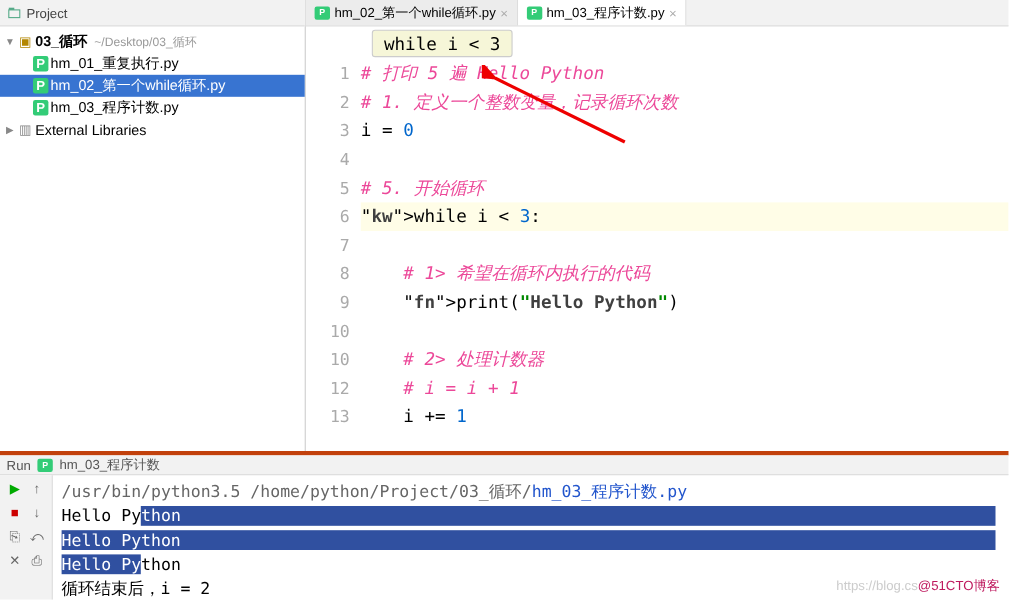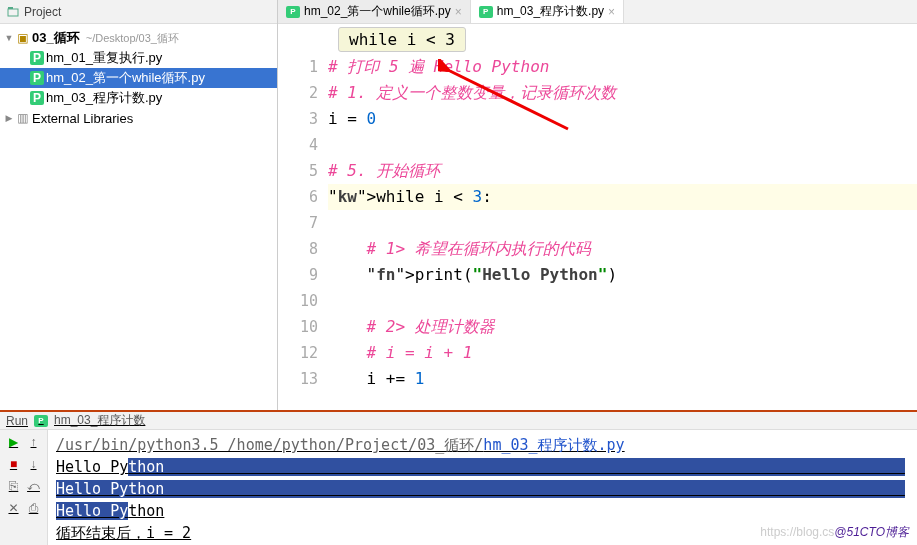--- a/index.html
+++ b/index.html
@@ -29,35 +29,35 @@
   .gutter { width: 50px; text-align: right; color: #aaa; font-family: Consolas, monospace; font-size: 15px; line-height: 26px; padding-right: 10px; user-select: none; background: #fff; }
   .gutter div { height: 26px; }
   .code { font-family: Consolas, monospace; font-size: 16px; line-height: 26px; position: relative; flex: 1; }
   .code-line { height: 26px; white-space: pre; }
   .comment { color: #ec4899; font-style: italic; }
   .num { color: #06c; }
   .str { color: #404040; font-weight: bold; }
   .str-outer { font-weight: bold; color: #080;}
   .hl-line { background: #fffde7; }
   .arrow-svg { position: absolute; left: 110px; top: 5px; pointer-events: none; }
-  .run-panel { height: 135px; border-top: 2px solid #c2410c; display: flex; flex-direction: column; text-decoration: underline; }
+  .run-panel { height: 135px; border-top: 4px solid #c2410c; display: flex; flex-direction: column; }
   .run-header { height: 22px; background: #f2f2f2; border-bottom: 1px solid #ddd; display: flex; align-items: center; padding: 0 6px; font-size: 12px; color: #555; gap: 6px; }
   .run-body { flex: 1; display: flex; }
   .run-toolbar { width: 48px; background: #f2f2f2; border-right: 1px solid #ddd; display: flex; flex-direction: column; align-items: center; padding-top: 4px; gap: 6px; font-size: 12px; color: #666; }
   .run-toolbar .btn-row { display: flex; gap: 4px; }
   .run-toolbar .tb-ic { width: 16px; height: 16px; display: flex; align-items: center; justify-content: center; cursor: pointer; }
   .play-ic { color: #0a0; }
   .stop-ic { color: #c00; }
   .console { flex: 1; font-family: Consolas, monospace; font-size: 15px; line-height: 22px; padding: 4px 8px; position: relative; }
   .con-line { white-space: pre; height: 22px; }
   .path-seg1 { color: #666; }
   .path-seg2 { color: #2255cc; }
   .sel-bg { background: #3050a0; color: #fff; }
   .watermark { position: absolute; right: 8px; bottom: 4px; font-size: 12px; color: #ccc; }
-  .watermark .dark { color: #4c1d95; font-style: italic; }
+  .watermark .dark { color: #be185d; }
 </style>
 </head>
 <body>
 
 <div class="top">
   <div class="project-panel">
     <div class="project-header">
       <span class="proj-icon">
         <svg width="12" height="12">
             <rect x="1" y="3" width="10" height="7" fill="none" stroke="#5a8" stroke-width="1"></rect>

